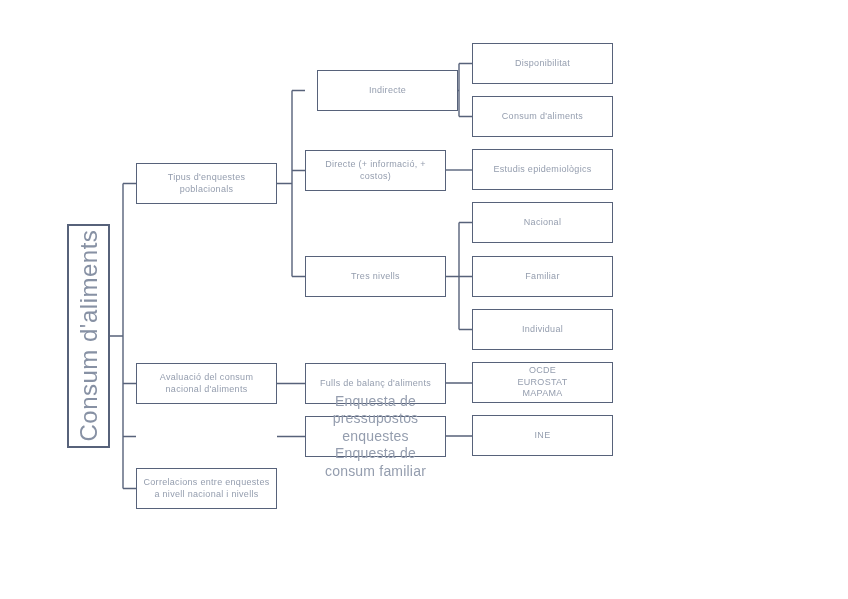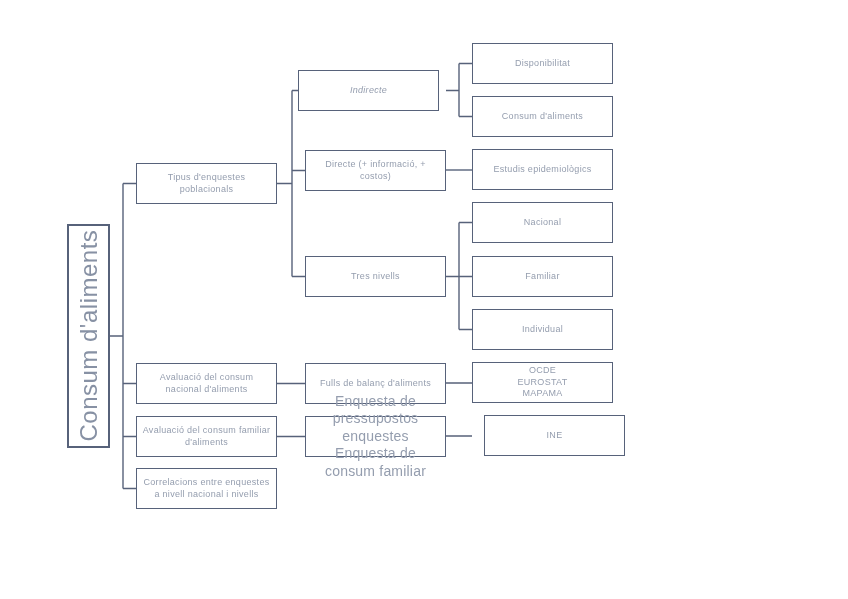--- a/index.html
+++ b/index.html
@@ -54,34 +54,34 @@
     letter-spacing: 0.5px;
     color: var(--root-text, #8791a4);
   }
 
   
   .n-tipus        { left: 136px; top: 163px; }
   .n-aval-nac     { left: 136px; top: 363px; }
   .n-aval-fam     { left: 136px; top: 416px; }
   .n-correl       { left: 136px; top: 468px; }
   
-  .n-indirecte    { left: 298px; top: 70px; font-style: italic;  }
+  .n-indirecte    { left: 317px; top: 70px;  }
   .n-directe      { left: 305px; top: 150px; }
   .n-tres         { left: 305px; top: 256px; }
   .n-fulls        { left: 305px; top: 363px; }
   .n-enquesta     { left: 305px; top: 416px; }
   
   .n-disponib     { left: 472px; top: 43px;  }
   .n-consum       { left: 472px; top: 96px;  }
   .n-estudis      { left: 472px; top: 149px; }
   .n-nacional     { left: 472px; top: 202px; }
   .n-familiar     { left: 472px; top: 256px; }
   .n-individual   { left: 472px; top: 309px; }
   .n-ocde         { left: 472px; top: 362px; }
-  .n-ine          { left: 484px; top: 415px; align-items: center; }
+  .n-ine          { left: 472px; top: 415px; align-items: center; }
 </style>
 </head>
 <body>
 
 <div class="canvas">
 
   <svg class="connectors" viewBox="0 0 848 599">
     <path d="M110,336 H123 M123,183.5 V488.5 M123,183.5 H136 M123,383.5 H136 M123,436.5 H136 M123,488.5 H136"></path>
     <path d="M277,183.5 H292 M292,90.5 V276.5 M292,90.5 H305 M292,170.5 H305 M292,276.5 H305"></path>
     <path d="M446,90.5 H459 M459,63.5 V116.5 M459,63.5 H472 M459,116.5 H472"></path>
@@ -98,24 +98,20 @@
   <div class="node n-tipus">
     <span class="ln">Tipus d'enquestes</span>
     <span class="ln">poblacionals</span>
   </div>
 
   <div class="node n-aval-nac">
     <span class="ln">Avaluació del consum</span>
     <span class="ln">nacional d'aliments</span>
   </div>
 
-  <div class="node n-aval-fam">
-    <span class="ln">Avaluació del consum familiar</span>
-    <span class="ln">d'aliments</span>
-  </div>
 
   <div class="node n-correl">
     <span class="ln">Correlacions entre enquestes</span>
     <span class="ln">a nivell nacional i nivells</span>
   </div>
 
   <div class="node n-indirecte">
     <span class="ln">Indirecte</span>
   </div>
 

